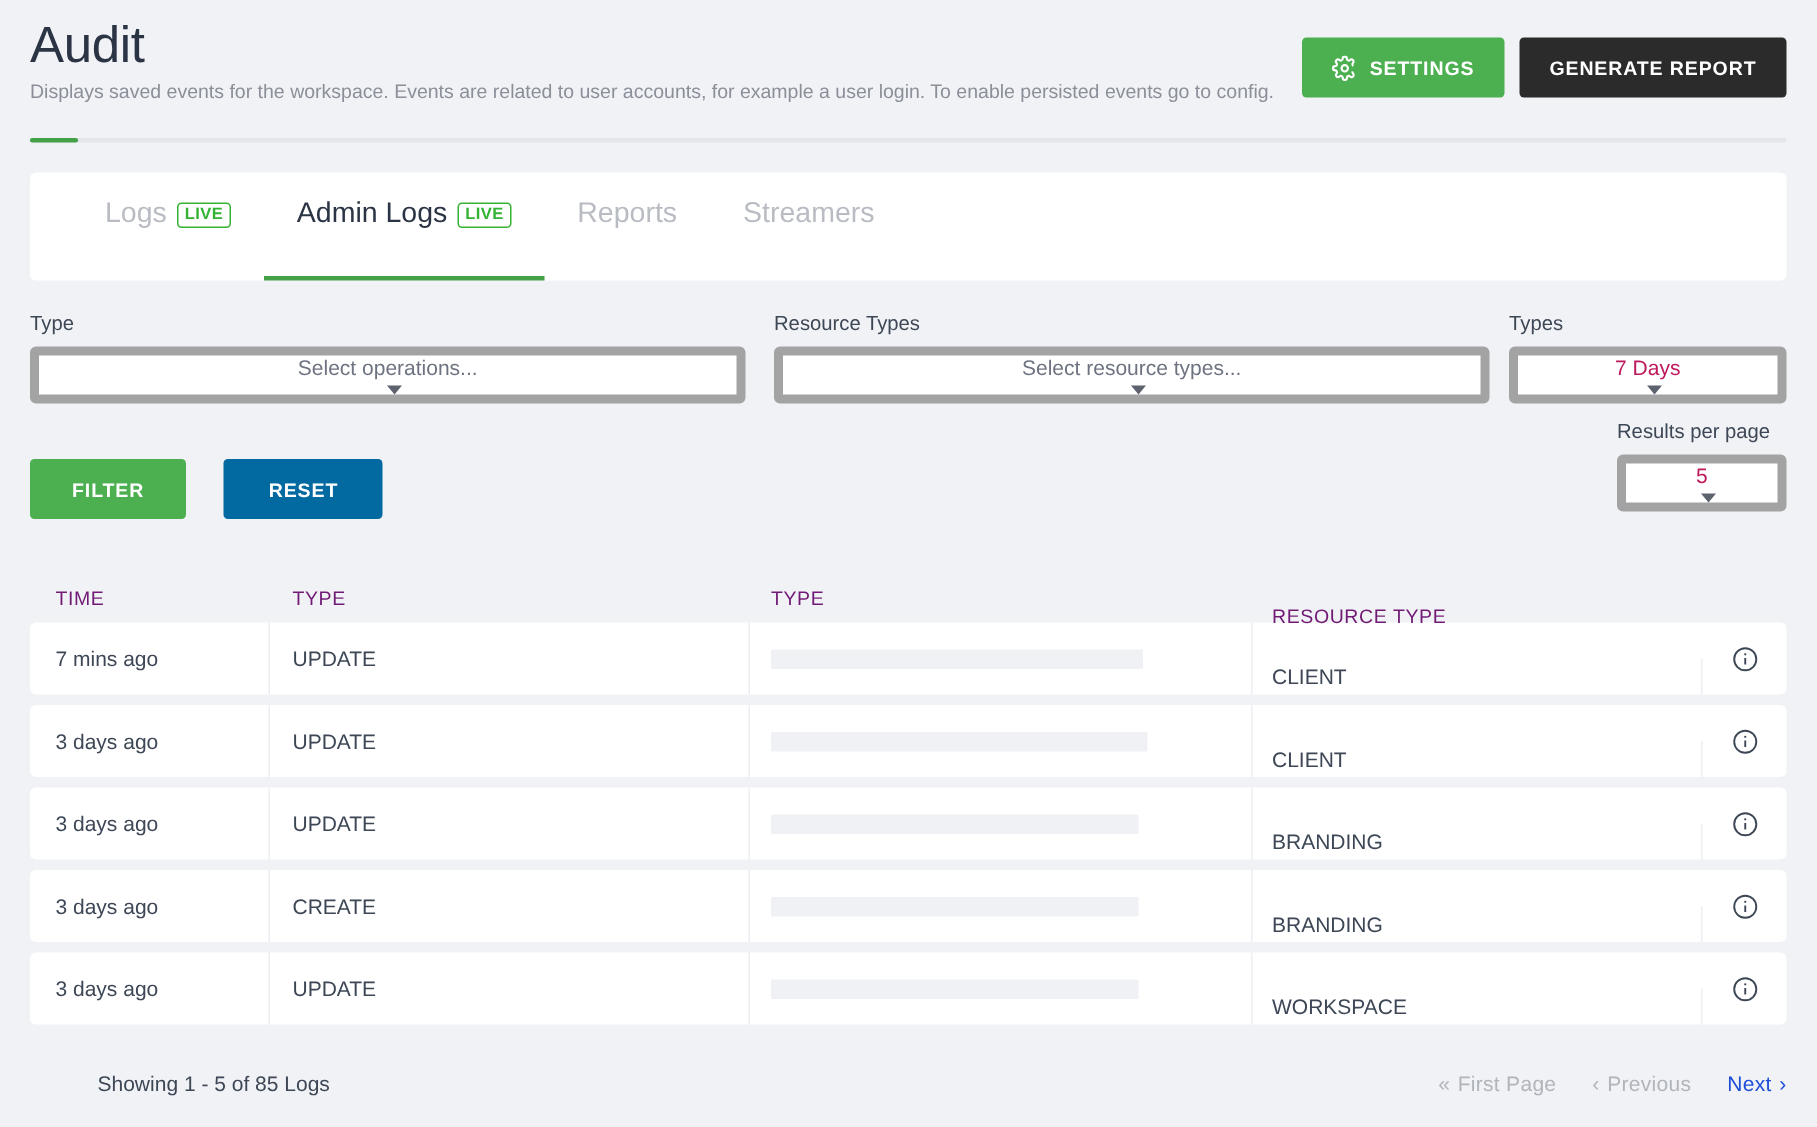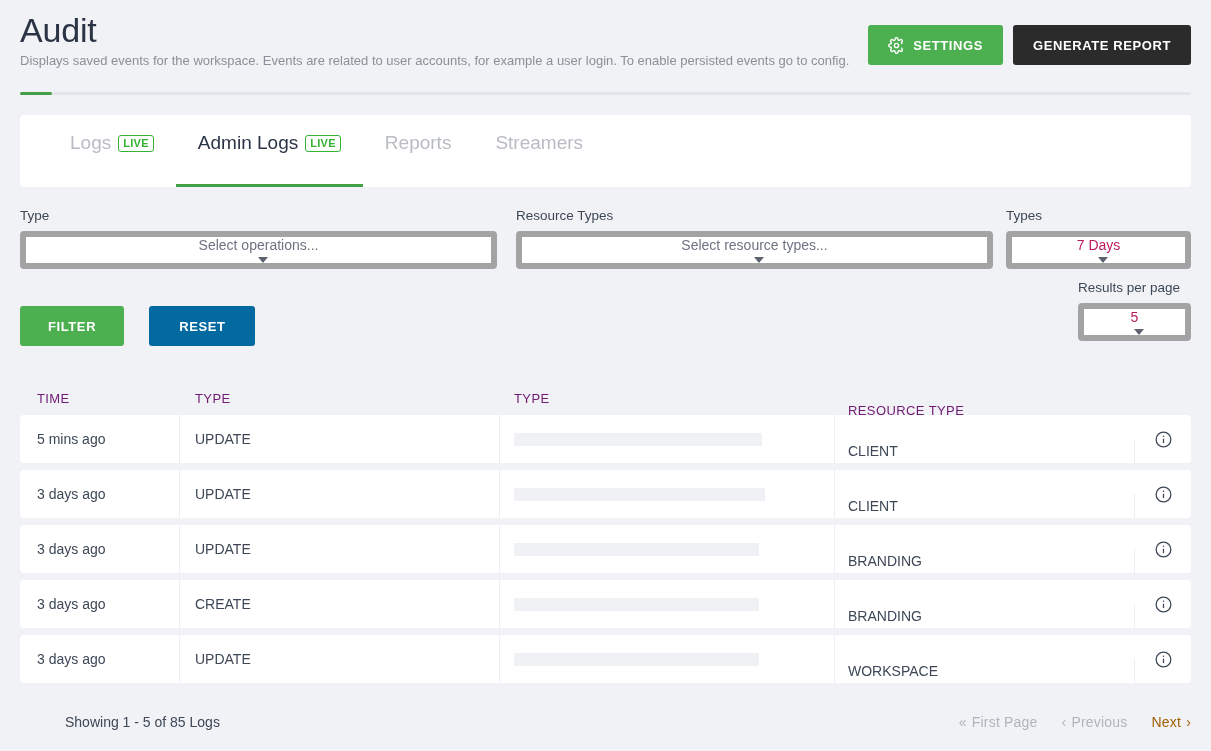--- a/index.html
+++ b/index.html
@@ -222,21 +222,21 @@
   .pager { display: flex; align-items: center; gap: 24px; }
   .pg {
     font-size: 14px;
     color: #b0b4bb;
     display: flex;
     align-items: center;
     gap: 5px;
     cursor: pointer;
     letter-spacing: 0.2px;
   }
-  .pg.enabled { color: #a16207; }
+  .pg.enabled { color: #1d4ed8; }
   .chev { font-size: 14px; line-height: 1; }
 </style>
 </head>
 <body>
 
 <div class="page">
 
   <div class="header">
     <div class="page-title">Audit</div>
     <div class="page-subtitle">Displays saved events for the workspace. Events are related to user accounts, for example a user login. To enable persisted events go to config.</div>
@@ -334,21 +334,21 @@
   <div class="table">
     <div class="thead">
       <div class="th c-time">TIME</div>
       <div class="th c-type">TYPE</div>
       <div class="th c-user">TYPE</div>
       <div class="th c-res">RESOURCE TYPE</div>
       <div class="th c-act"></div>
     </div>
     <div id="rows-container">
         <div class="trow">
-          <div class="cell c-time">5 mins ago</div>
+          <div class="cell c-time">7 mins ago</div>
           <div class="cell c-type">UPDATE</div>
           <div class="cell c-user">
             <div class="redact" style="width:248px"></div>
           </div>
           <div class="cell c-res">CLIENT</div>
           <div class="cell c-act last">
             <span class="info-icon"><svg viewBox="0 0 24 24" width="19" height="19" fill="none" stroke="#3d4756" stroke-width="1.6">
                 <circle cx="12" cy="12" r="9.3"></circle>
                 <line x1="12" y1="11" x2="12" y2="16.5"></line>
                 <circle cx="12" cy="7.8" r="0.95" fill="#3d4756" stroke="none"></circle>

